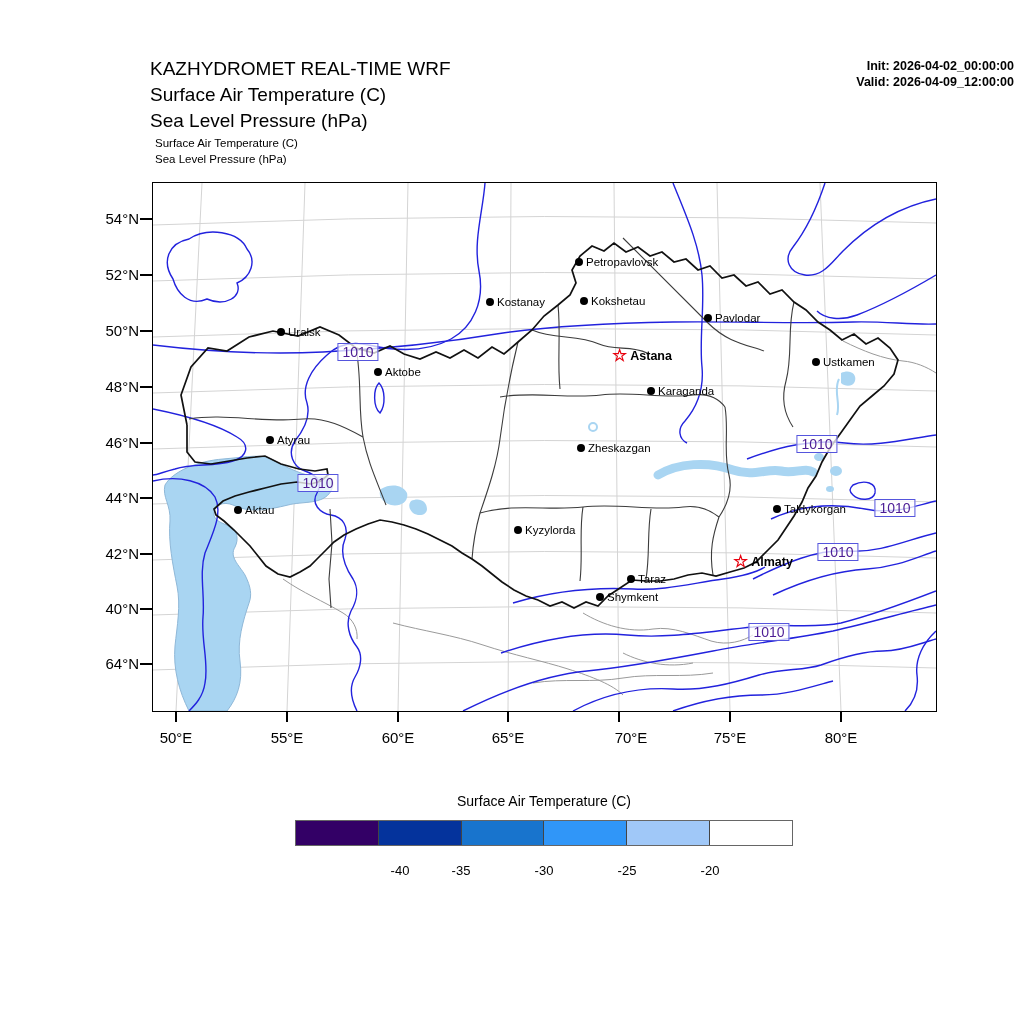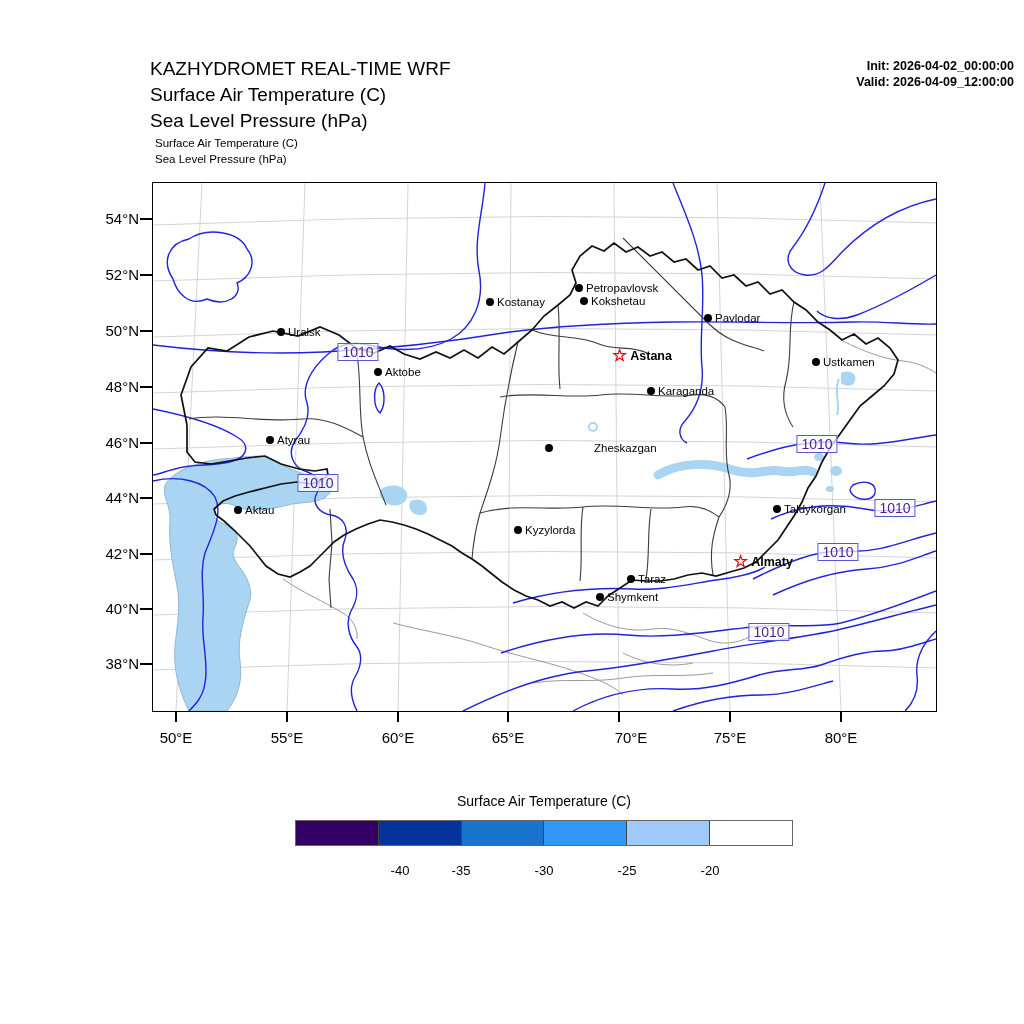--- a/index.html
+++ b/index.html
@@ -171,21 +171,21 @@
                 577,389 563,393 549,390 535,392 521,396 507,398 493,398 479,397 467,405 455,413
                 445,423 433,419 421,425 409,419 397,423 385,417 373,413 361,407 349,399 339,391
                 329,383 319,376 309,370 299,363 287,357 275,351 263,346 251,342 239,339 227,337
                 215,341 203,346 191,352 181,359 173,367 165,375 157,383 147,389 137,394 125,391
                 113,383 105,373 97,363 89,355 81,347 71,338 63,332 61,326 70,318 82,313 96,309
                 112,305 128,301 144,299 158,301 168,298 175,292 174,286 162,288 146,286 128,281
                 112,273 94,275 76,278 58,281 42,279 34,269 34,242"></polyline>
     </svg>
 
     <div id="overlay">
-        <div class="city" style="left: 426px; top: 79px; margin-top: 26px;">
+        <div class="city" style="left: 426px; top: 79px;">
           <span class="dot"></span>
           <span class="cname">Petropavlovsk</span>
         </div>
         <div class="city" style="left: 337px; top: 119px;">
           <span class="dot"></span>
           <span class="cname">Kostanay</span>
         </div>
         <div class="city" style="left: 431px; top: 118px; justify-content: space-between;">
           <span class="dot"></span>
           <span class="cname">Kokshetau</span>
@@ -211,21 +211,21 @@
           <span class="cname">Aktobe</span>
         </div>
         <div class="city" style="left: 498px; top: 208px;">
           <span class="dot"></span>
           <span class="cname">Karaganda</span>
         </div>
         <div class="city" style="left: 117px; top: 257px;">
           <span class="dot"></span>
           <span class="cname">Atyrau</span>
         </div>
-        <div class="city" style="left: 396px; top: 265px; gap: 38px;">
+        <div class="city" style="left: 428px; top: 265px;">
           <span class="dot"></span>
           <span class="cname">Zheskazgan</span>
         </div>
         <div class="city" style="left: 624px; top: 326px;">
           <span class="dot"></span>
           <span class="cname">Taldykorgan</span>
         </div>
         <div class="city" style="left: 85px; top: 327px;">
           <span class="dot"></span>
           <span class="cname">Aktau</span>
@@ -262,21 +262,21 @@
         <div class="ylab" style="top: 204px;">48°N</div>
         <div class="ytick" style="top: 259px;"></div>
         <div class="ylab" style="top: 260px;">46°N</div>
         <div class="ytick" style="top: 314px;"></div>
         <div class="ylab" style="top: 315px;">44°N</div>
         <div class="ytick" style="top: 370px;"></div>
         <div class="ylab" style="top: 371px;">42°N</div>
         <div class="ytick" style="top: 425px;"></div>
         <div class="ylab" style="top: 426px;">40°N</div>
         <div class="ytick" style="top: 480px;"></div>
-        <div class="ylab" style="top: 481px;">38°N</div>
+        <div class="ylab" style="top: 481px;">64°N</div>
         <div class="xtick" style="left: 22px;"></div>
         <div class="xlab" style="left: 23px;">50°E</div>
         <div class="xtick" style="left: 133px;"></div>
         <div class="xlab" style="left: 134px;">55°E</div>
         <div class="xtick" style="left: 244px;"></div>
         <div class="xlab" style="left: 245px;">60°E</div>
         <div class="xtick" style="left: 354px;"></div>
         <div class="xlab" style="left: 355px;">65°E</div>
         <div class="xtick" style="left: 465px;"></div>
         <div class="xlab" style="left: 466px; margin-left: 12px;">70°E</div>

